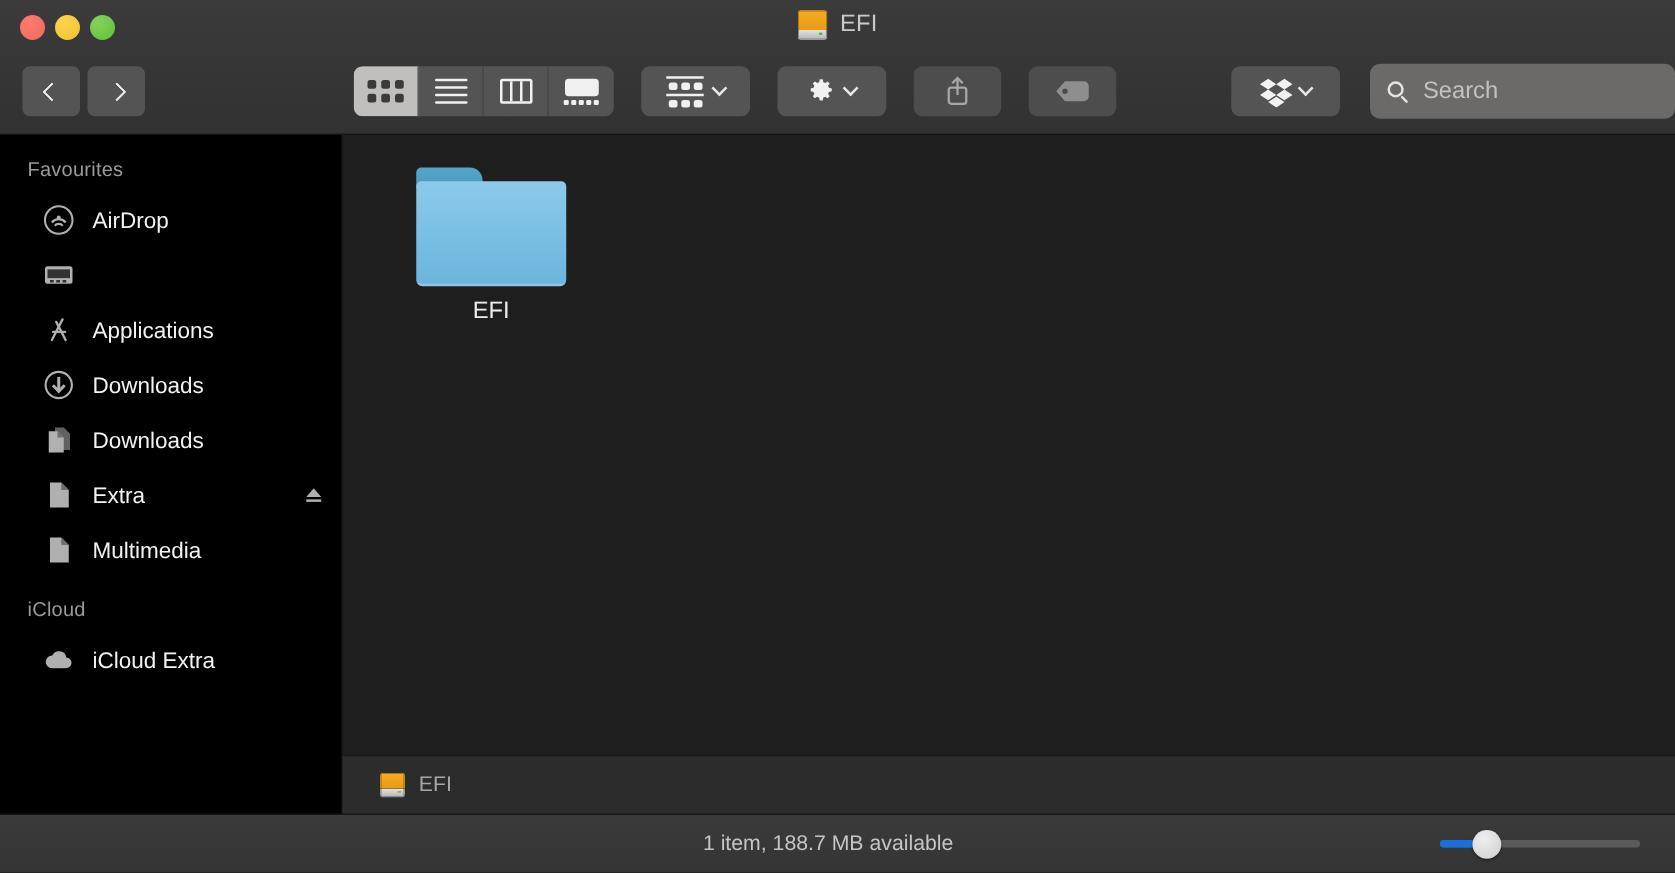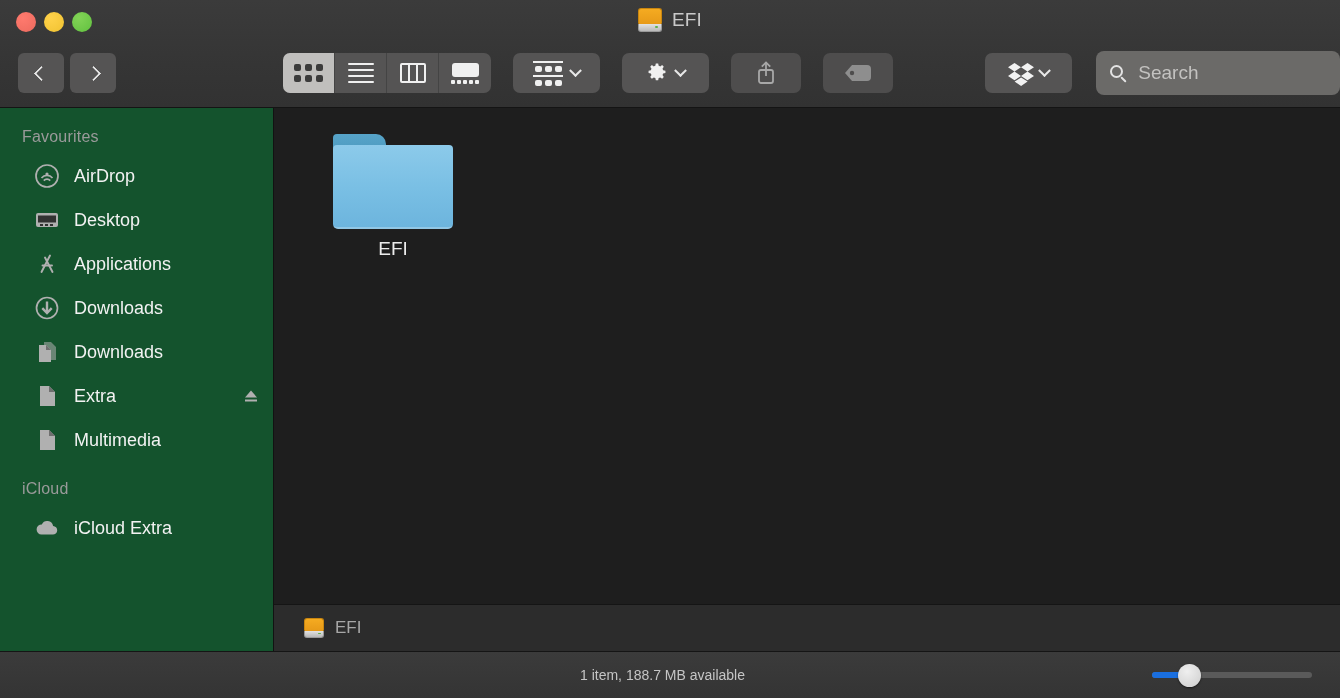--- a/index.html
+++ b/index.html
@@ -138,21 +138,21 @@
   .search .magn { width: 17px; height: 17px; position: relative; flex: 0 0 17px; }
   .search .magn .c { position:absolute; left:0; top:0; width:13px; height:13px; border:2px solid #e3e3e3; border-radius:50%; }
   .search .magn .h { position:absolute; left:11px; top:11px; width:7px; height:2px; background:#e3e3e3; transform: rotate(45deg); transform-origin: left center; border-radius:1px; }
   .search .ph { font-size: 19px; color: #c3c2c0; }
 
   
   .body { flex: 1 1 auto; display: flex; min-height: 0; }
 
   .sidebar {
     width: 274px; flex: 0 0 274px;
-    background: #14532d;
+    background: #000000;
     border-right: 1px solid #121212;
     padding-top: 16px;
     overflow: hidden;
   }
   .sb-header {
     font-size: 16px; color: #9a9a9a; padding: 4px 0 8px 22px; letter-spacing: .2px;
   }
   .sb-item {
     display: flex; align-items: center; gap: 14px;
     height: 44px; padding-left: 34px; padding-right: 14px;
@@ -198,21 +198,21 @@
   .pathbar .ptxt { font-size: 17px; color: #a7a7a7; }
 
   .statusbar {
     flex: 0 0 47px; height: 47px;
     background: linear-gradient(#3b3b3b, #343434);
     border-top: 1px solid #151515;
     display: flex; align-items: center; position: relative;
   }
   .status-text {
     position: absolute; left: 0; right: 15px; text-align: center;
-    font-size: 14px; color: #c5c5c5;
+    font-size: 17px; color: #c5c5c5;
   }
   .slider {
     position: absolute; right: 28px; top: 50%; transform: translateY(-50%);
     width: 160px; height: 20px;
   }
   .slider .track {
     position: absolute; left: 0; top: 7px; width: 160px; height: 6px;
     background: #5a5a5a; border-radius: 3px;
   }
   .slider .fill {
@@ -386,21 +386,20 @@
       <div class="sb-item">
         <span class="sico">
           <svg width="26" height="26" viewBox="0 0 26 26" fill="none">
             <rect x="2" y="6" width="22" height="14" rx="2" fill="#b0b0b0"></rect>
             <rect x="4" y="8.5" width="18" height="7" fill="#323232"></rect>
             <rect x="6" y="17" width="3" height="2" fill="#323232"></rect>
             <rect x="11" y="17" width="3" height="2" fill="#323232"></rect>
             <rect x="16" y="17" width="3" height="2" fill="#323232"></rect>
           </svg>
         </span>
-        <span class="lbl">Desktop</span>
       </div>
 
       <div class="sb-item">
         <span class="sico">
           <svg width="26" height="26" viewBox="0 0 26 26" fill="none" stroke="#b0b0b0" stroke-width="1.9" stroke-linecap="round">
             <path d="M7.5 21 16 4.5"></path>
             <path d="M18.5 21 11 6.5"></path>
             <path d="M8.5 14.5h9.5"></path>
           </svg>
         </span>

